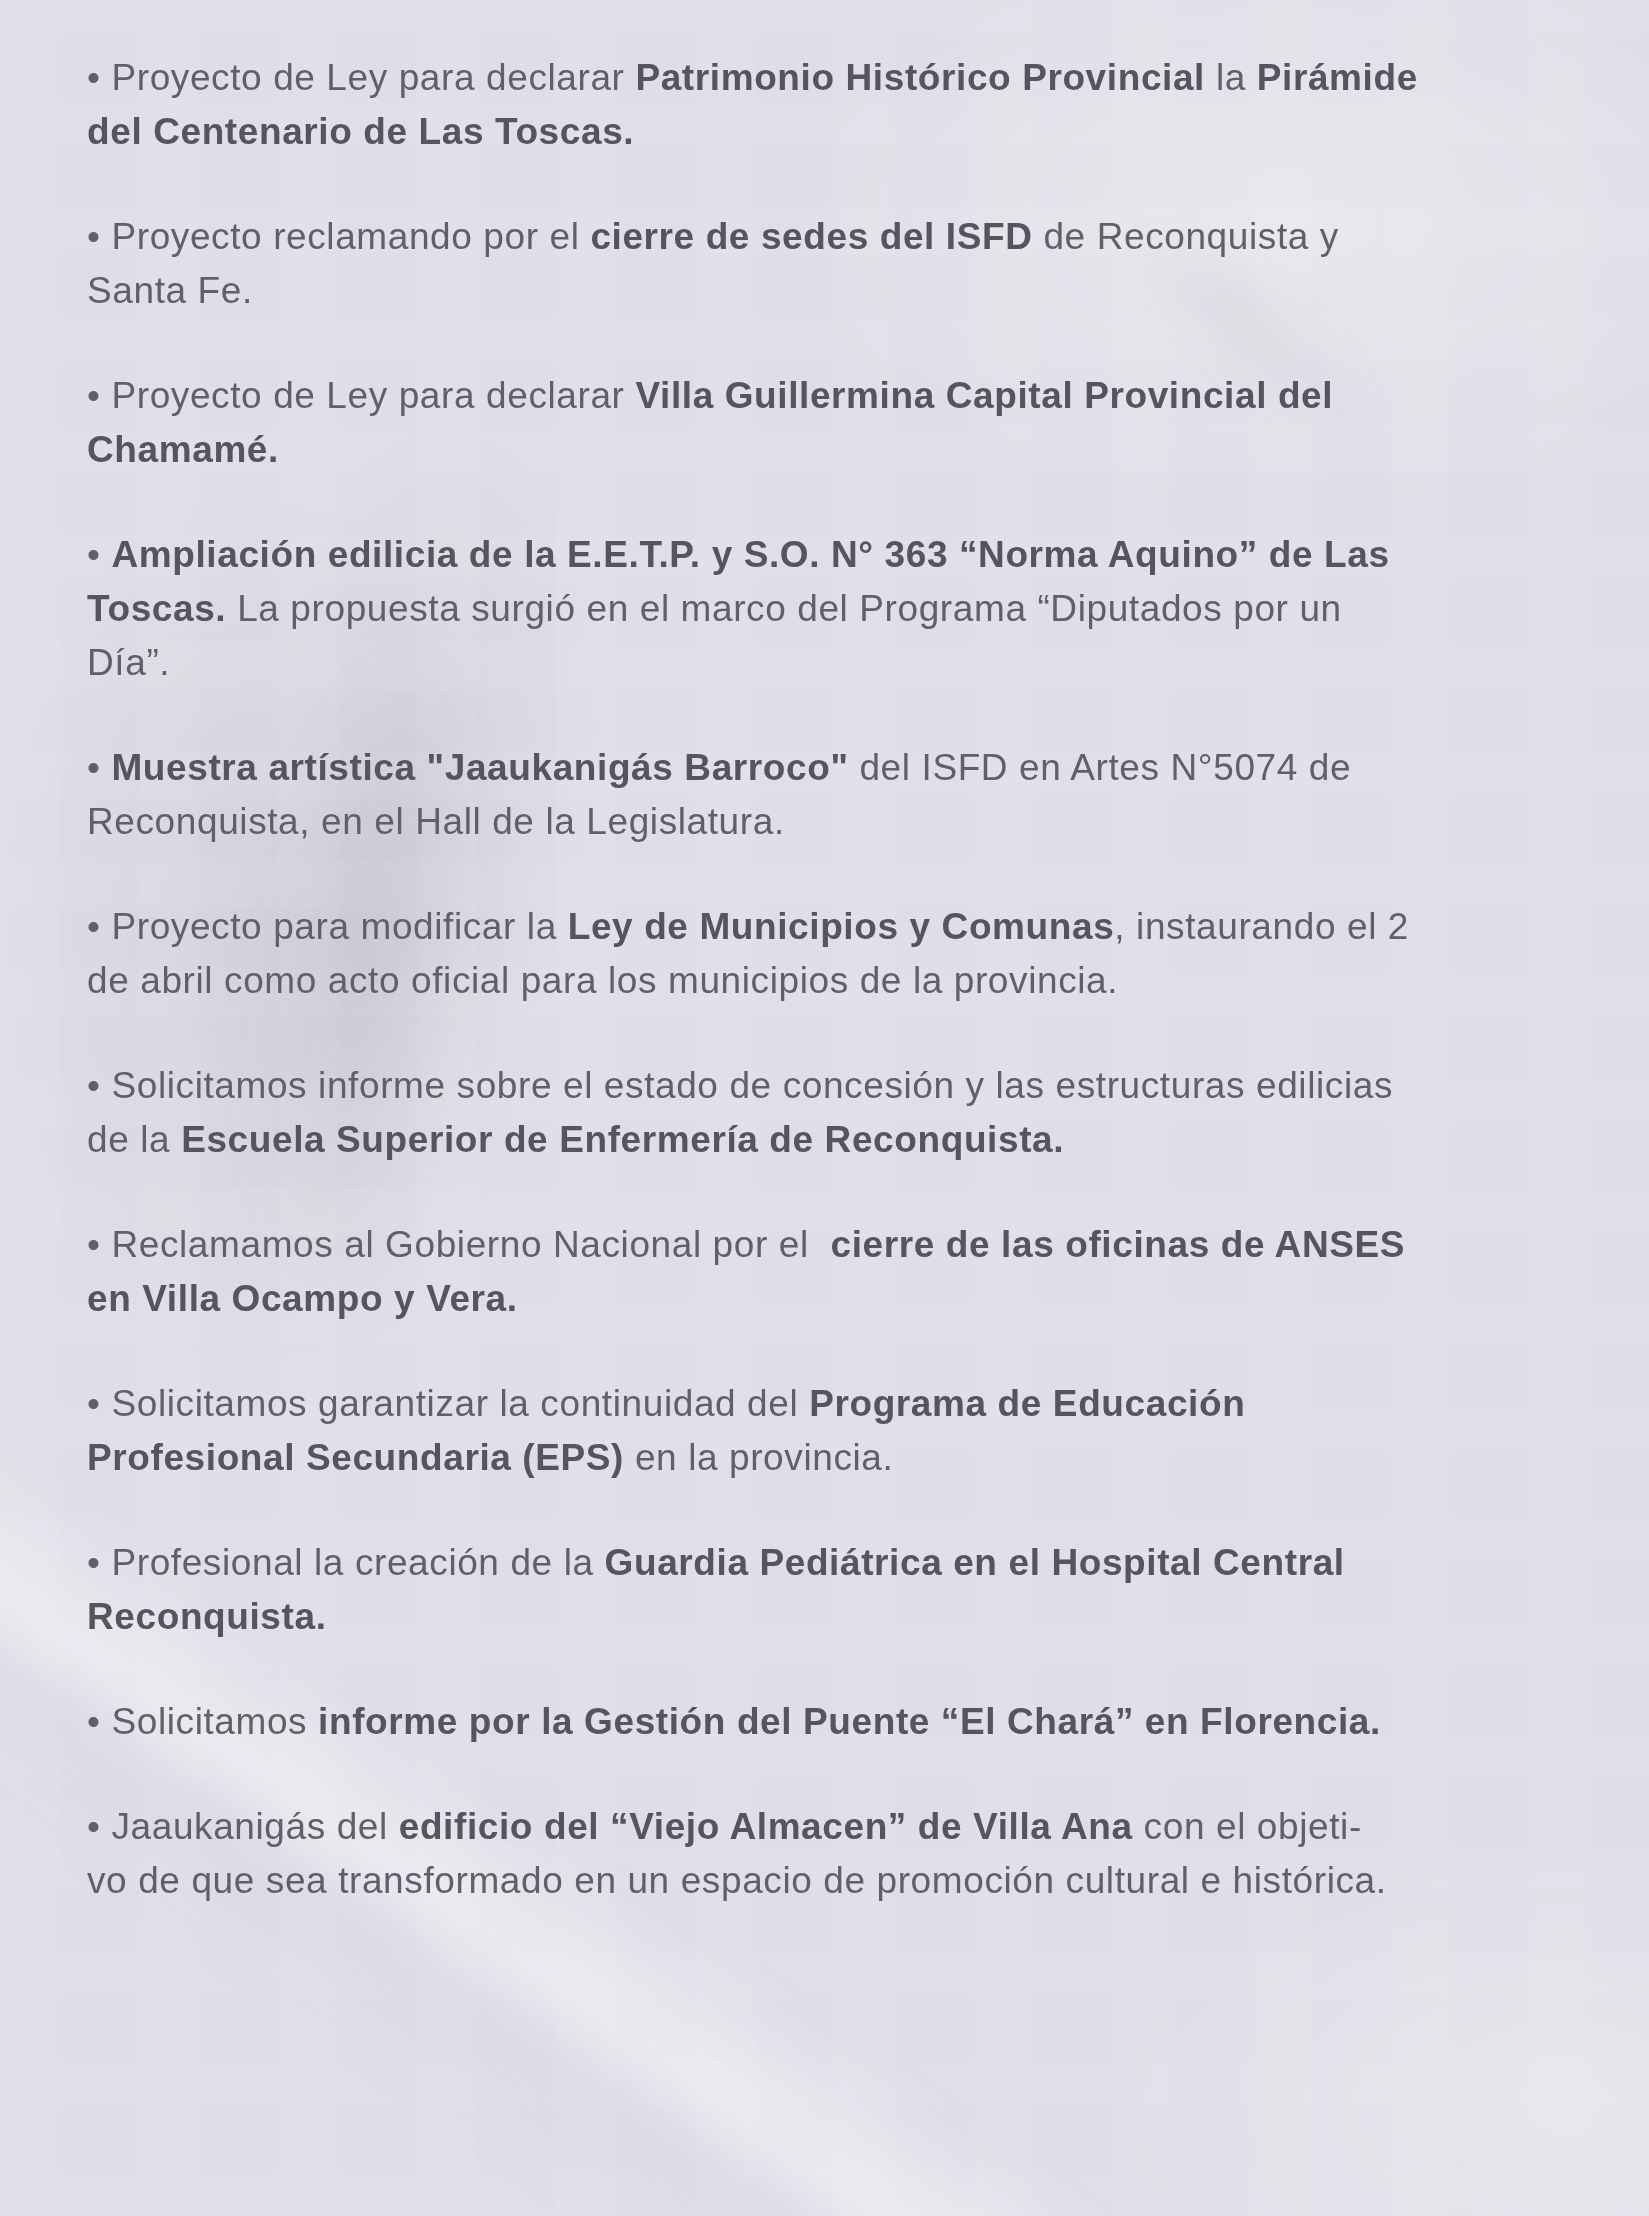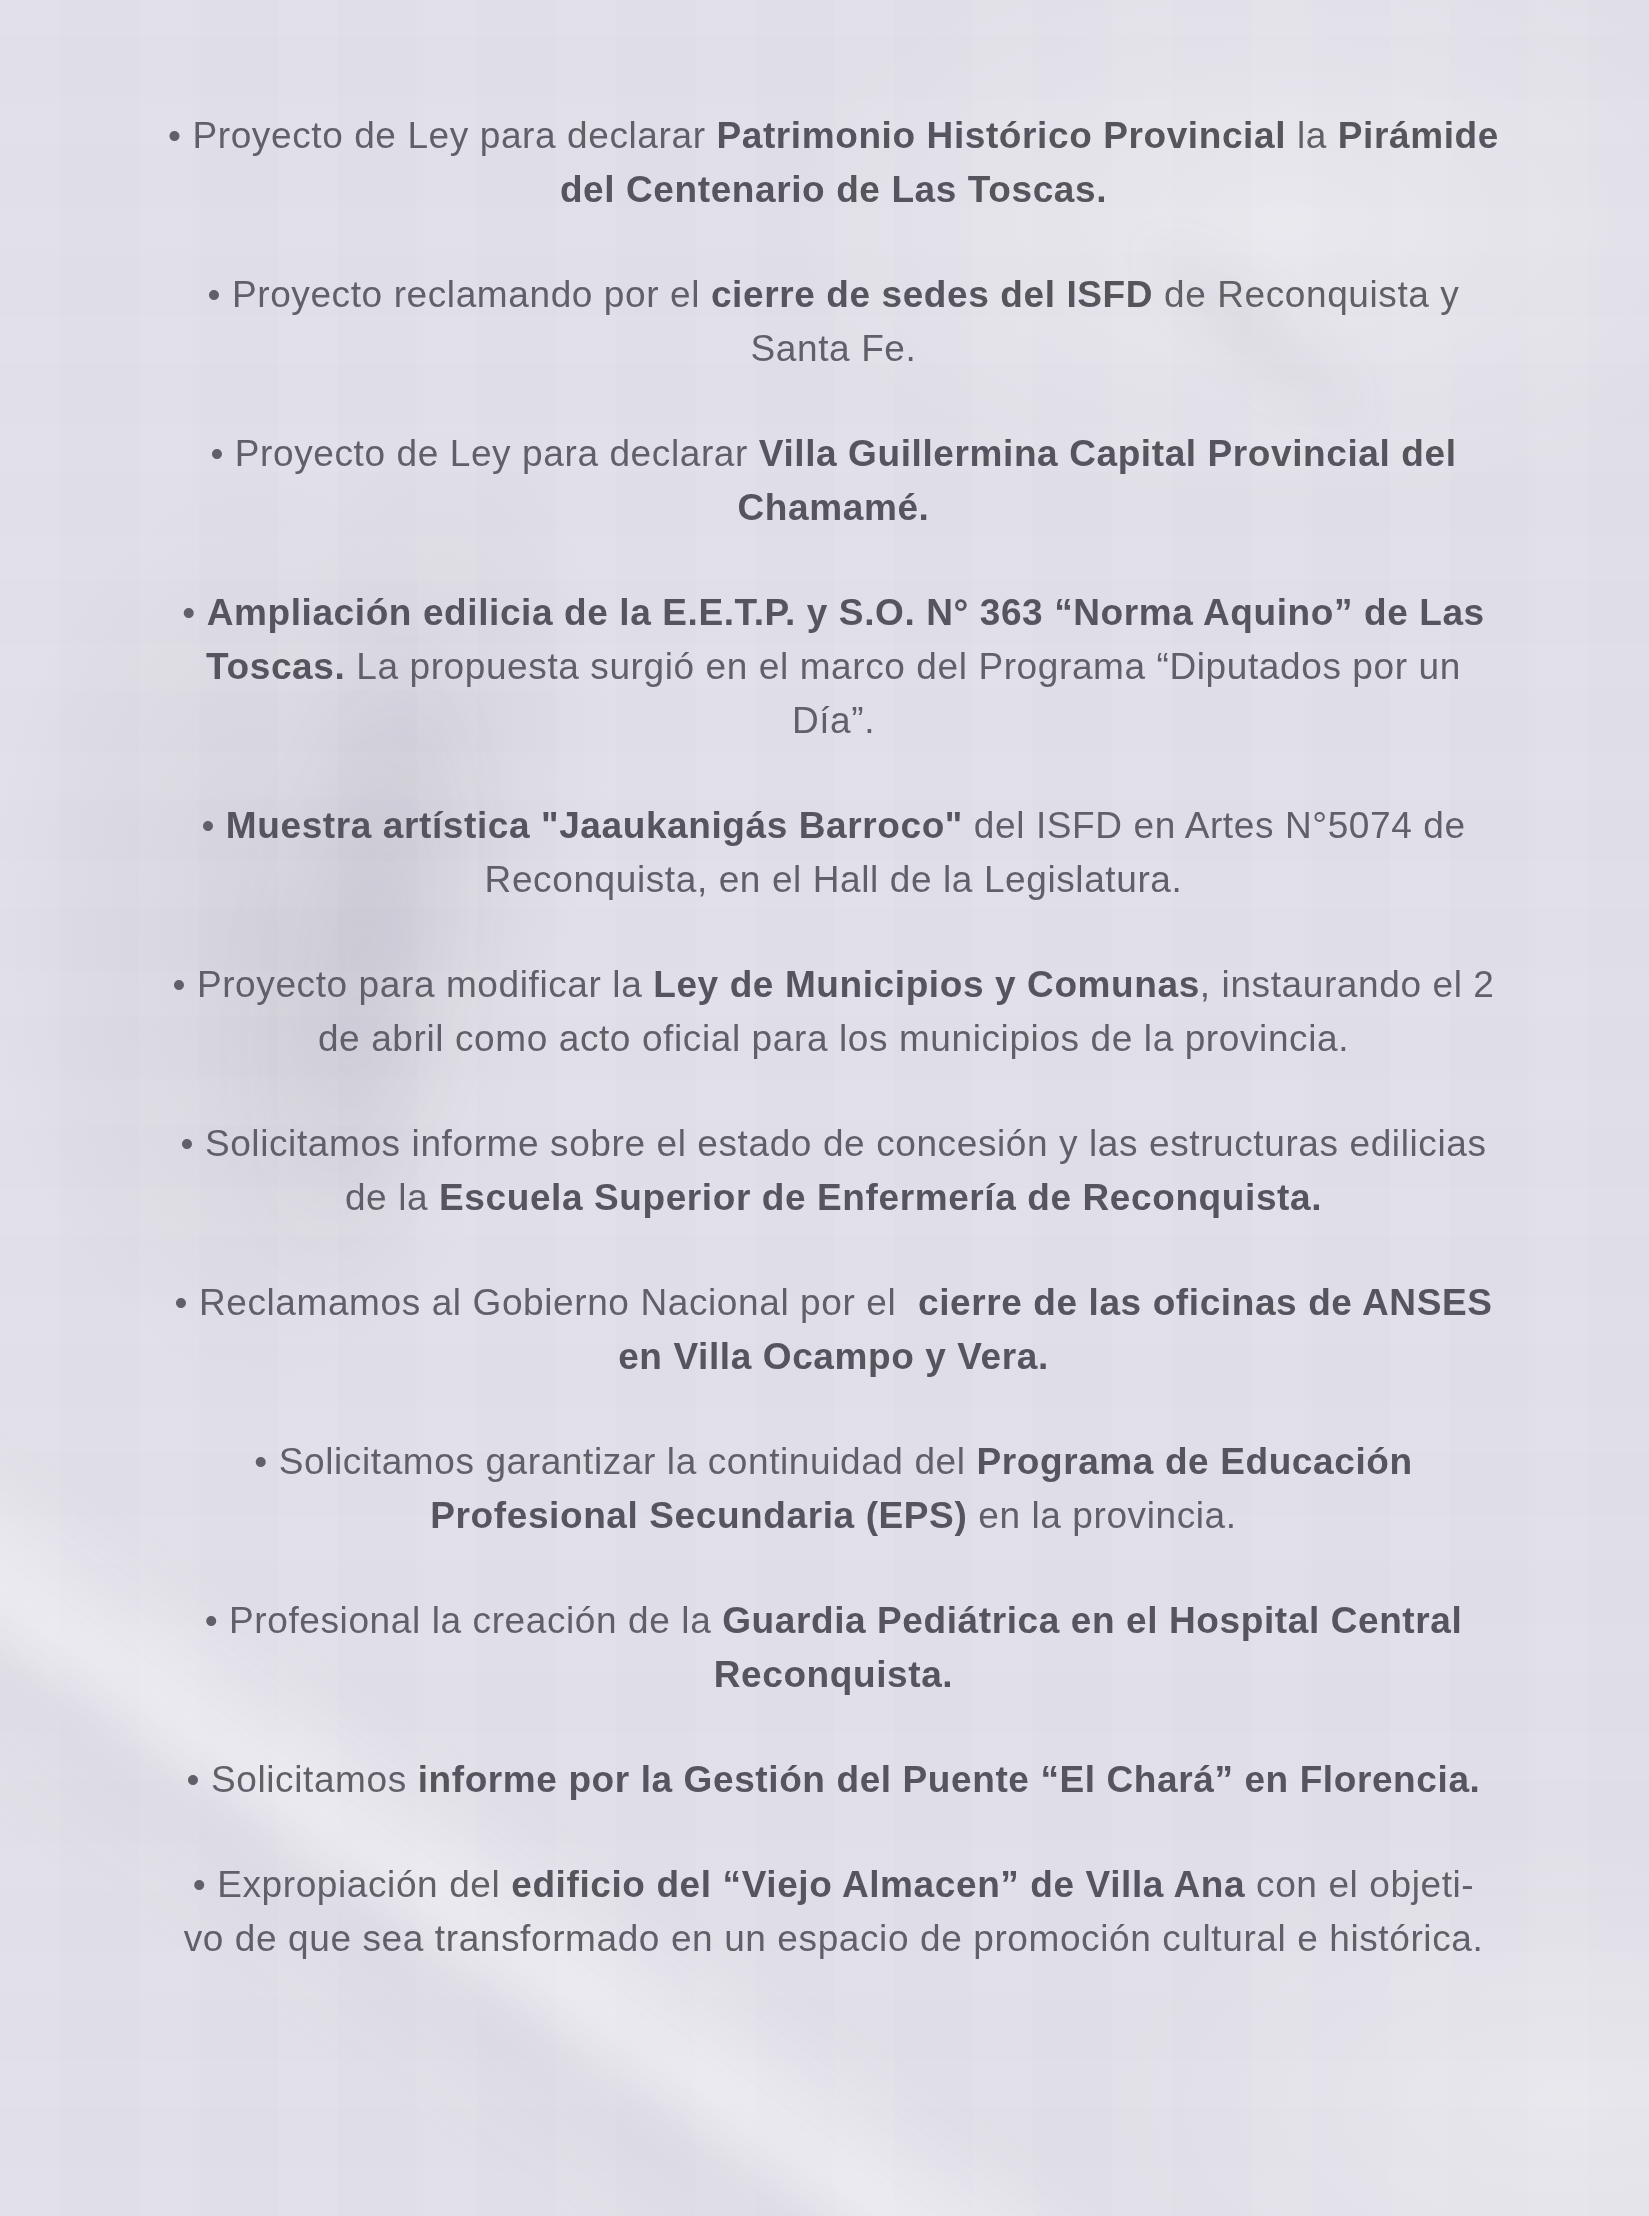--- a/index.html
+++ b/index.html
@@ -39,23 +39,22 @@
   }
   .crease-faint{
     position:absolute;
     left:1100px;top:279px;width:308px;height:103px;
     transform:rotate(40deg);
     background:radial-gradient(closest-side, rgba(128,128,145,0.10), rgba(128,128,145,0) 100%);
     filter:blur(16px);
   }
   .doc{
     position:absolute;inset:0;
-    padding:109px 70px 0 87px;
+    padding:51px 70px 0 87px;
     box-sizing:border-box;
-    text-align:center;
   }
   p.bullet{
     margin:0 0 51px 0;
     font-size:37px;
     line-height:54px;
     letter-spacing:0.6px;
     color:var(--text,#615f68);
     white-space:pre-wrap;
     font-weight:400;
   }
@@ -89,17 +88,17 @@
 de abril como acto oficial para los municipios de la provincia.</span></p>
       <p class="bullet"><span class="seg">• Solicitamos informe sobre el estado de concesión y las estructuras edilicias
 de la </span><span class="seg b">Escuela Superior de Enfermería de Reconquista.</span></p>
       <p class="bullet"><span class="seg">• Reclamamos al Gobierno Nacional por el  </span><span class="seg b">cierre de las oficinas de ANSES
 en Villa Ocampo y Vera.</span></p>
       <p class="bullet"><span class="seg">• Solicitamos garantizar la continuidad del </span><span class="seg b">Programa de Educación
 Profesional Secundaria (EPS)</span><span class="seg"> en la provincia.</span></p>
       <p class="bullet"><span class="seg">• Profesional la creación de la </span><span class="seg b">Guardia Pediátrica en el Hospital Central
 Reconquista.</span></p>
       <p class="bullet"><span class="seg">• Solicitamos </span><span class="seg b">informe por la Gestión del Puente “El Chará” en Florencia.</span></p>
-      <p class="bullet"><span class="seg">• Expropiación del </span><span class="seg b">edificio del “Viejo Almacen” de Villa Ana</span><span class="seg"> con el objeti-
+      <p class="bullet"><span class="seg">• Jaaukanigás del </span><span class="seg b">edificio del “Viejo Almacen” de Villa Ana</span><span class="seg"> con el objeti-
 vo de que sea transformado en un espacio de promoción cultural e histórica.</span></p>
     </div>
 </main>
 
 
 </body></html>

